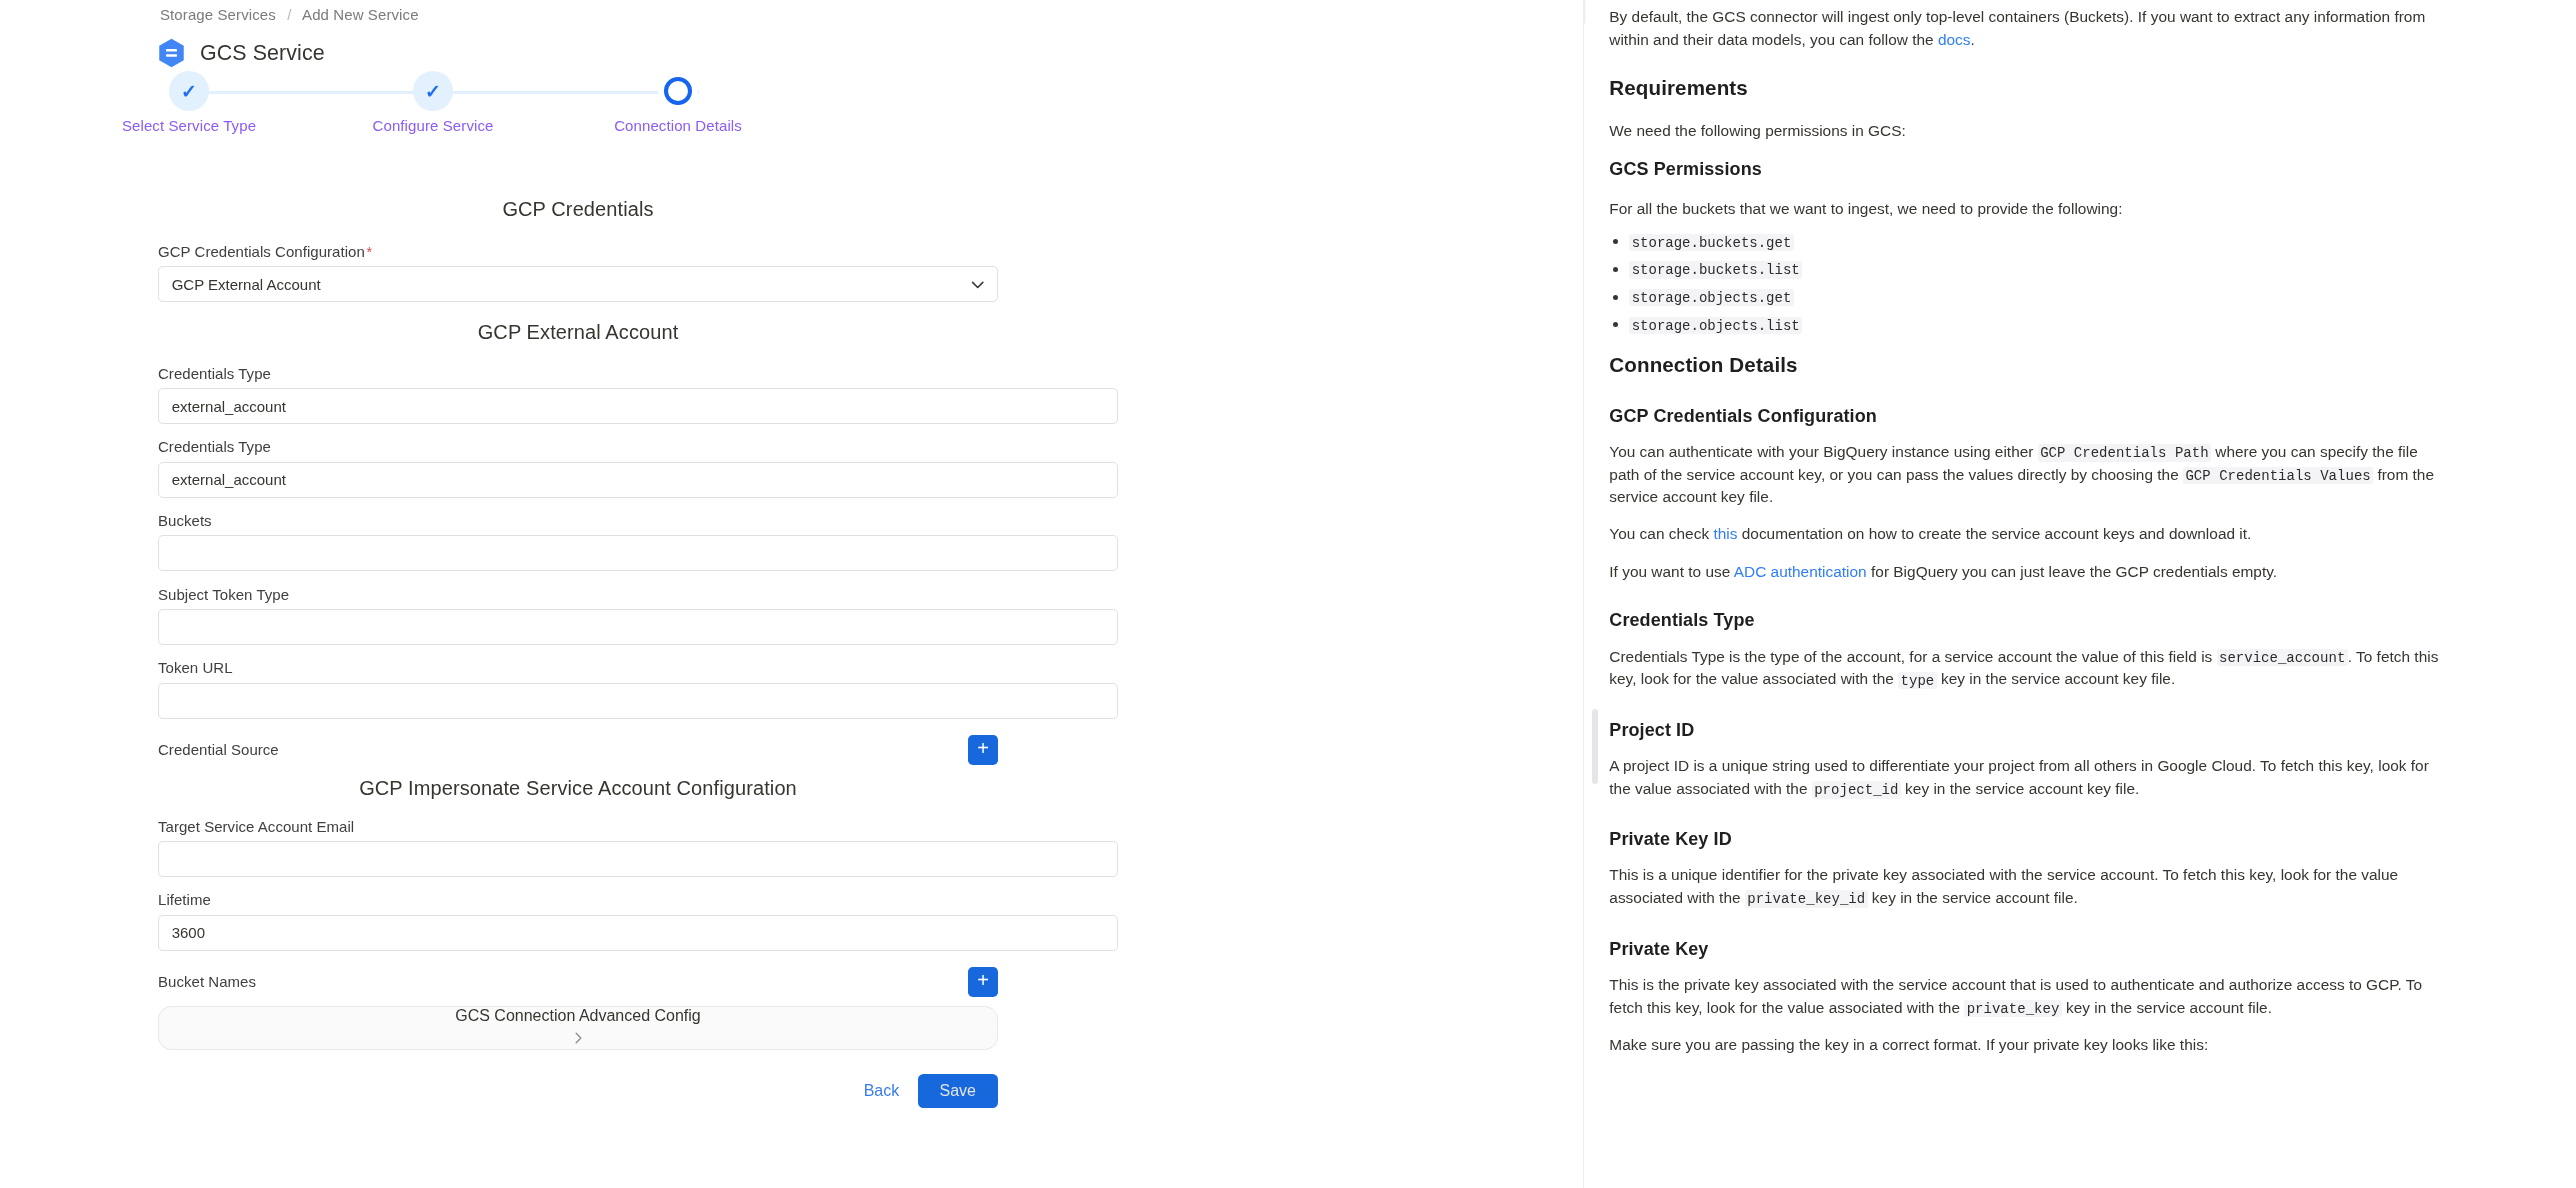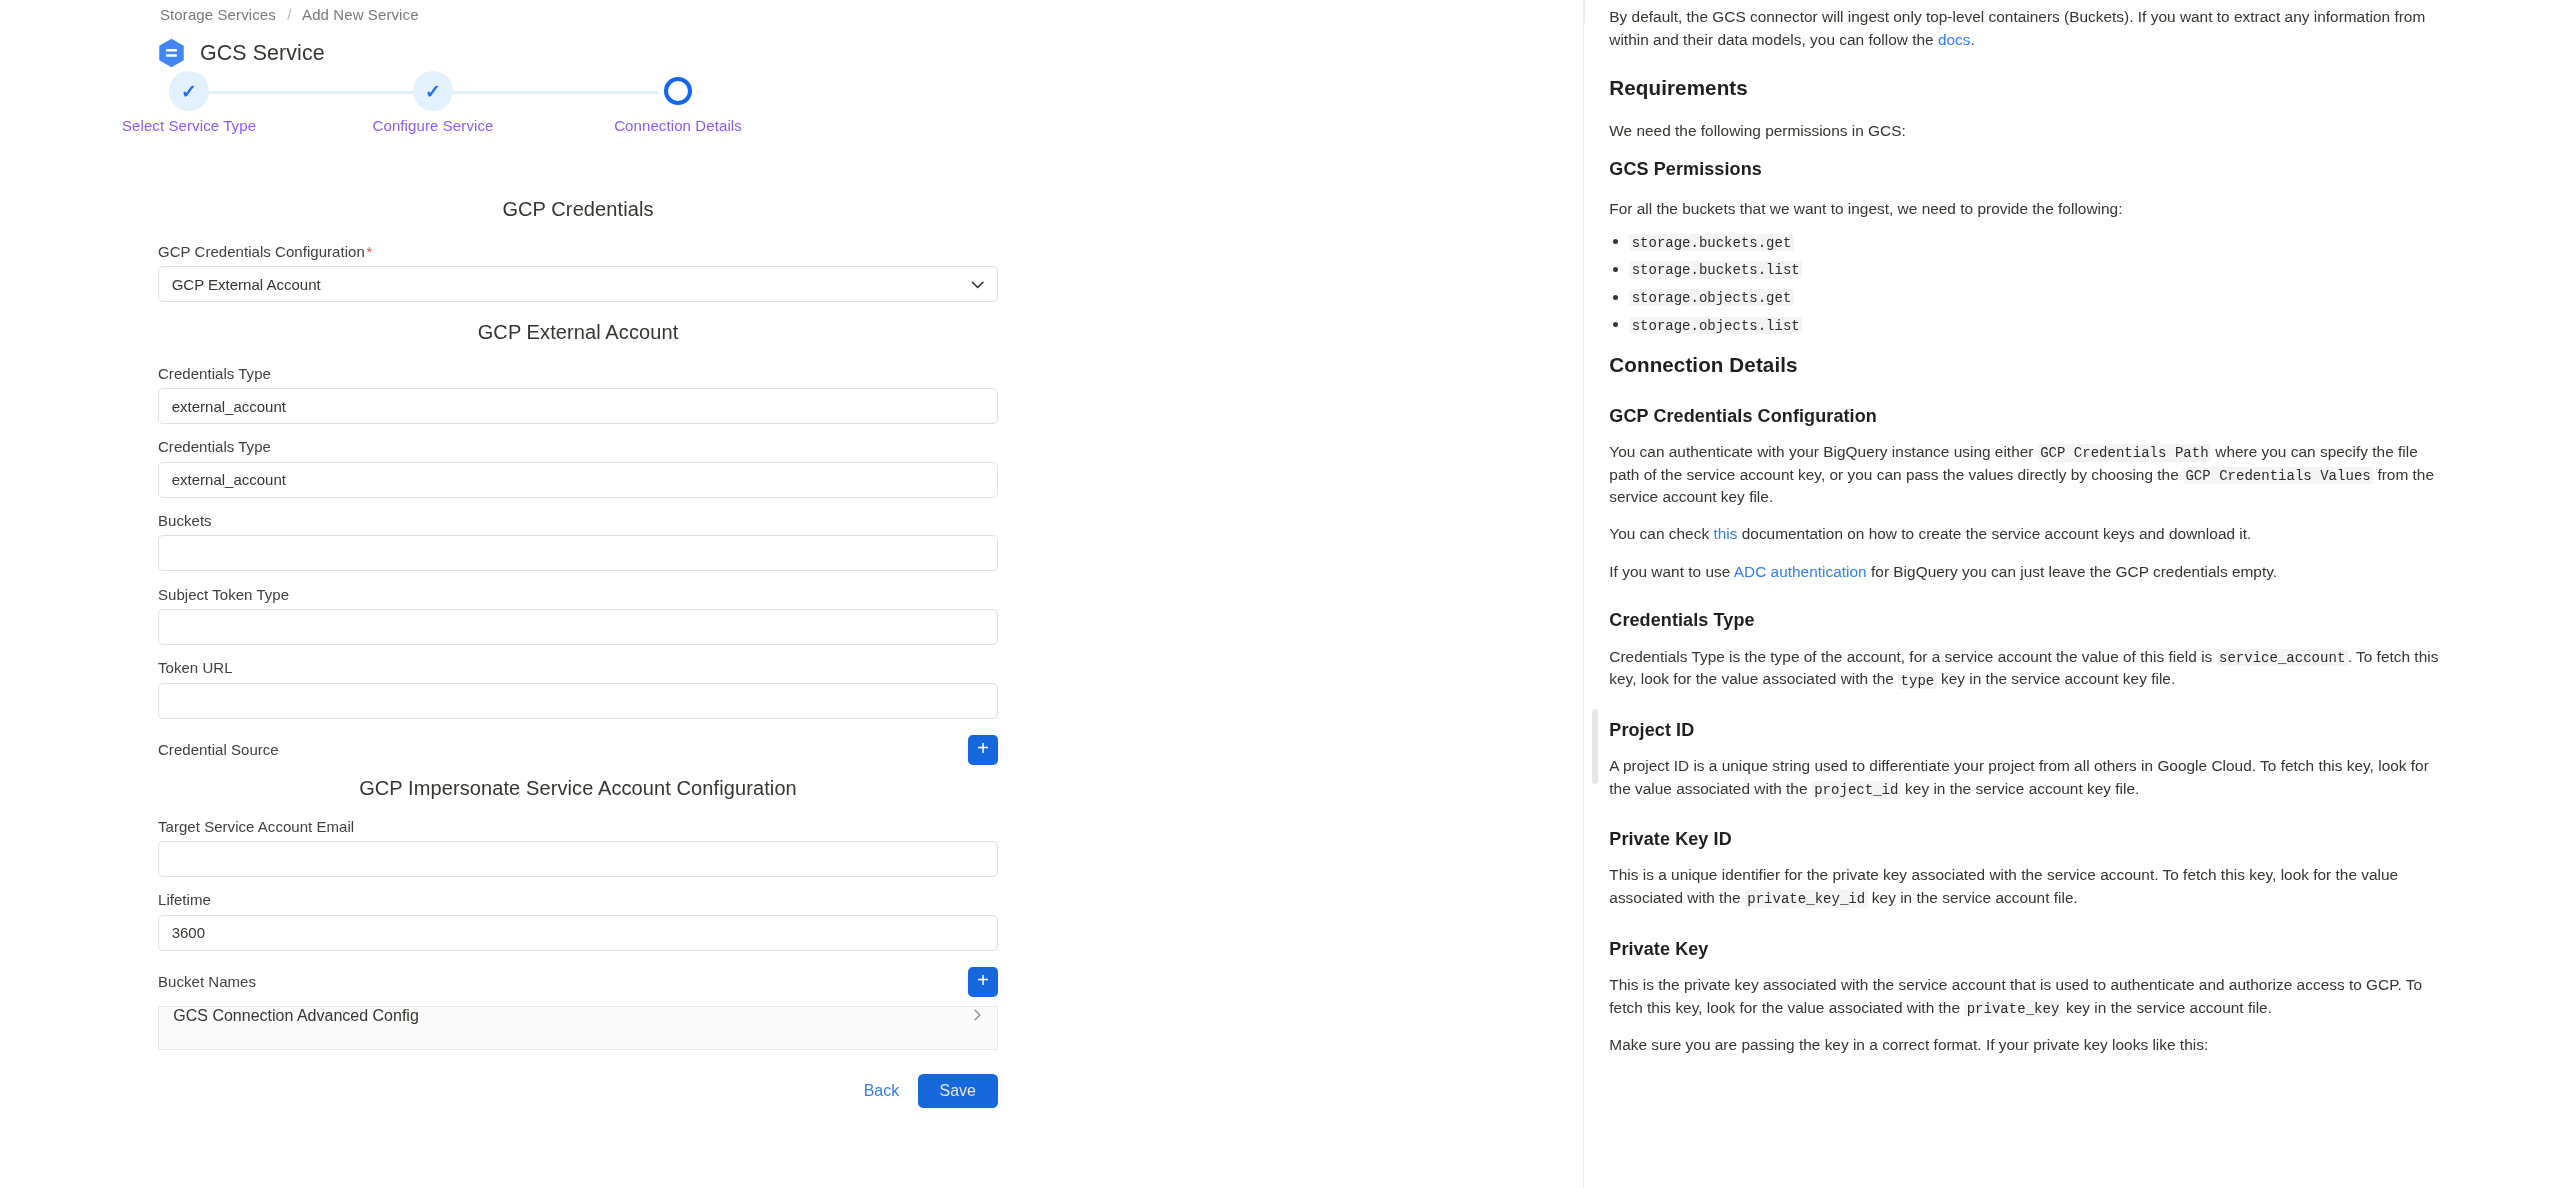--- a/index.html
+++ b/index.html
@@ -140,21 +140,21 @@
     text-align: center;
   }
   .field-label {
     font-size: 15px;
     color: #404040;
     letter-spacing: 0.04px;
   }
   .req-star { color: #e5484d; font-size: 14.3px; margin-left: 1.6px; }
 
   .input-box {
-    width: 840px;
+    width: 960px;
     height: 36px;
     border: 0.8px solid #e0e0e0;
     border-radius: 4.8px;
     background: #ffffff;
     display: flex;
     align-items: center;
     padding: 0 12.7px;
     font-size: 15px;
     color: #37352f;
   }
@@ -198,25 +198,26 @@
     justify-content: center;
     cursor: pointer;
     padding-bottom: 2.4px;
   }
 
   .advanced-panel {
     width: 840px;
     height: 44px;
     background: #fafafa;
     border: 0.8px solid #e8e8e8;
-    border-radius: 0;
-    display: flex;
-    align-items: flex-start;
+    border-radius: 13px;
+    display: flex;
+    align-items: center;
     justify-content: space-between;
     padding: 0 14.3px 0 14.3px;
+    flex-direction: column;
   }
   .advanced-label {
     font-size: 16px;
     color: #37352f;
   }
   .chev-right {
     color: #8a8a8a;
     font-size: 16px;
     line-height: 1;
   }

